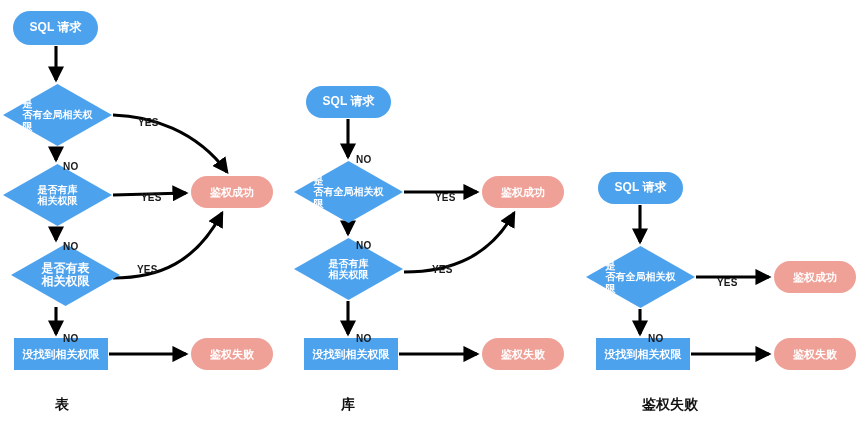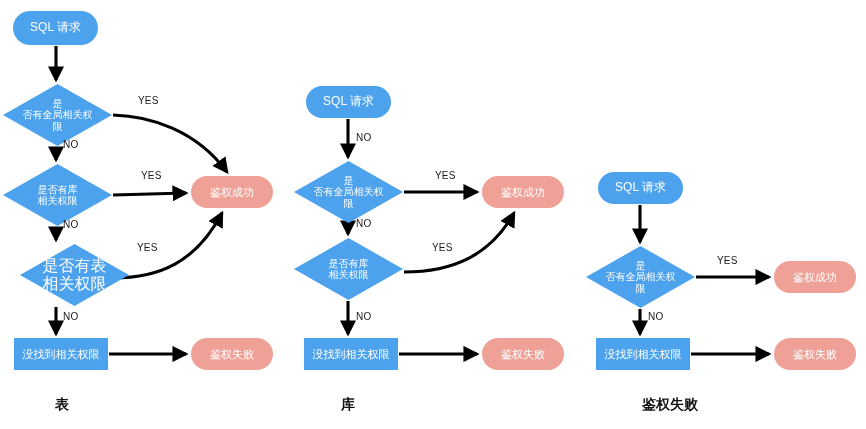--- a/index.html
+++ b/index.html
@@ -25,24 +25,24 @@
     width: 866px;
     height: 429px;
     pointer-events: none;
   }
   .node {
     position: absolute;
     box-sizing: border-box;
     display: flex;
     align-items: center;
     justify-content: center;
-    text-align: center;
     color: #ffffff;
     line-height: 1.12;
     white-space: pre-line;
+    font-weight: bold;
   }
   .node.stadium {
     border-radius: 999px;
   }
   .node.rect {
     border-radius: 0;
   }
   .node.diamond {
     background: transparent !important;
     color: #ffffff;
@@ -57,23 +57,24 @@
     z-index: 0;
   }
   .diamond-label {
     position: relative;
     z-index: 1;
     padding: 0 2px;
   }
   .edge-label {
     position: absolute;
     color: #1a1a1a;
-    font-weight: normal;
+    font-weight: bold;
     letter-spacing: 0.2px;
     white-space: nowrap;
+    margin-top: 22px;
   }
   .col-title {
     position: absolute;
     color: #111111;
     font-weight: bold;
     white-space: nowrap;
     text-align: center;
   }
 </style>
 </head>
@@ -123,21 +124,21 @@
 否有全局相关权
 限</span>
   </div>
 
   <div class="node diamond" style="left:3px;top:164px;width:109px;height:62px;font-size:10px;">
     <span class="diamond-shape" style="background:#4da2ee;"></span>
     <span class="diamond-label">是否有库
 相关权限</span>
   </div>
 
-  <div class="node diamond" style="left:20px;top:244px;width:109px;height:62px;font-size:16px;">
+  <div class="node diamond" style="left:11px;top:244px;width:109px;height:62px;font-size:12px;">
     <span class="diamond-shape" style="background:#4da2ee;"></span>
     <span class="diamond-label">是否有表
 相关权限</span>
   </div>
 
   <div class="node rect" style="left:14px;top:338px;width:94px;height:32px;font-size:11px;background:#4da2ee;">
     <span>没找到相关权限</span>
   </div>
 
   <div class="node stadium" style="left:191px;top:176px;width:82px;height:32px;font-size:11px;background:#efa197;">

